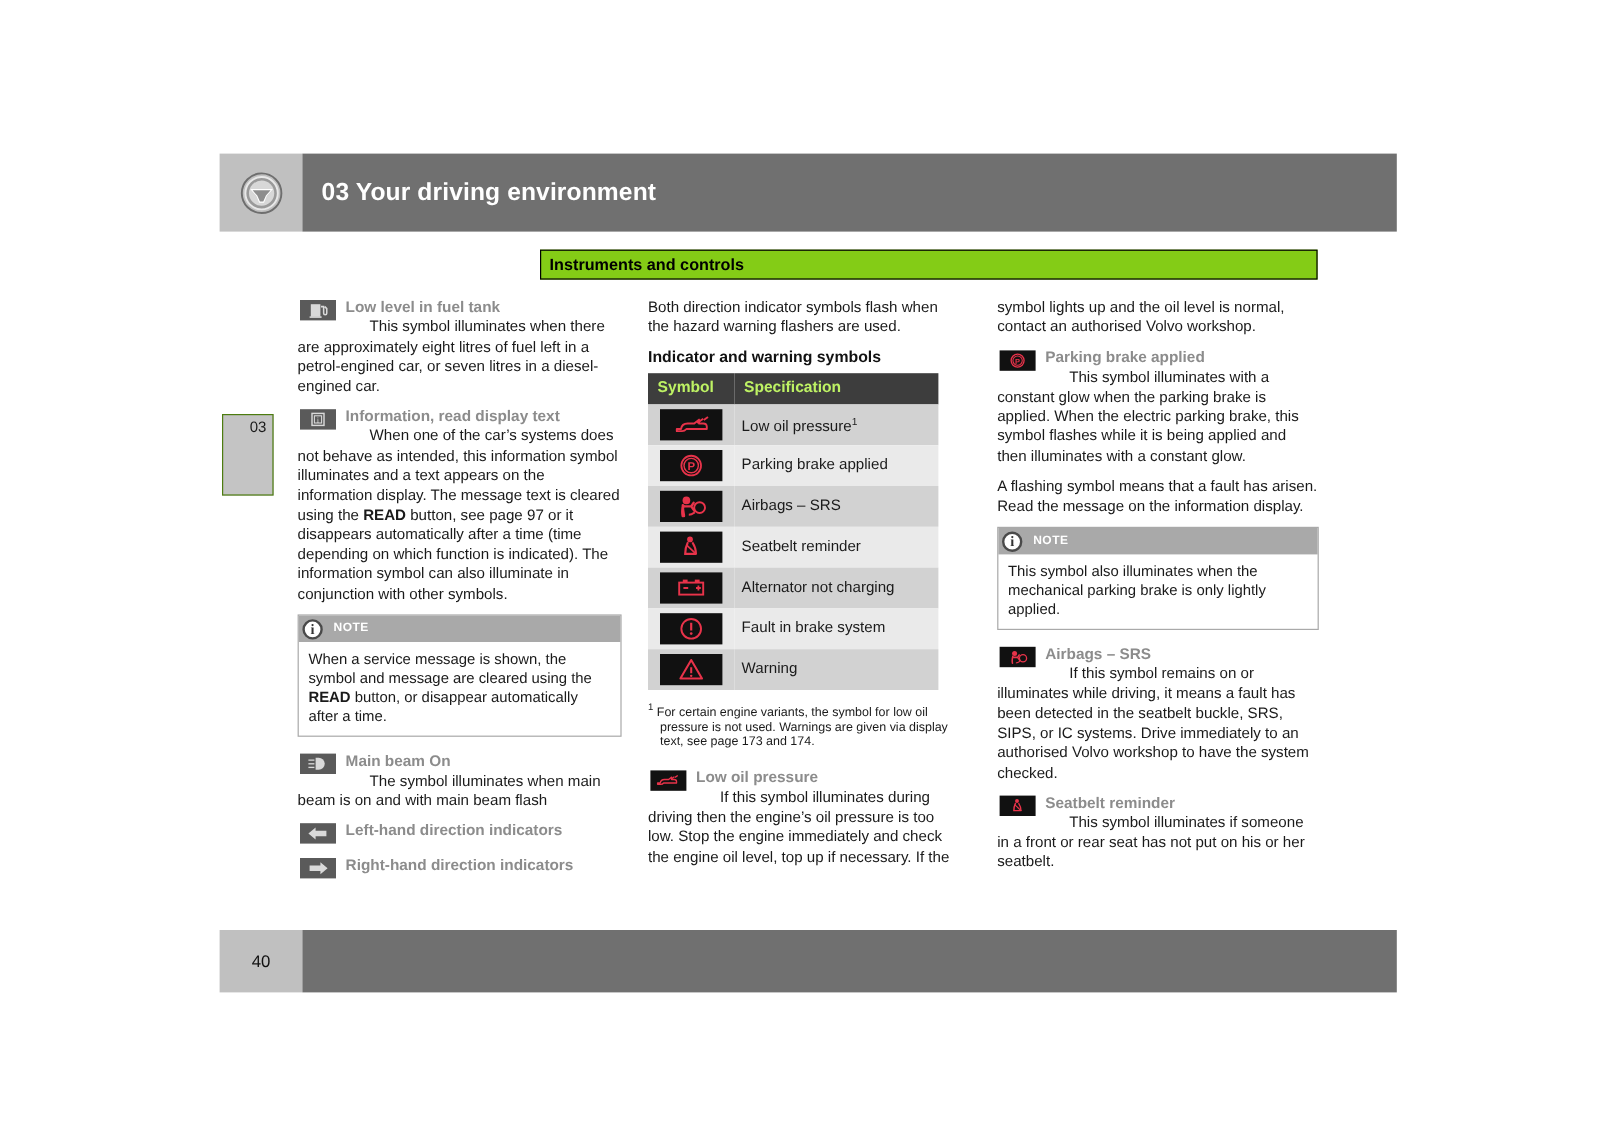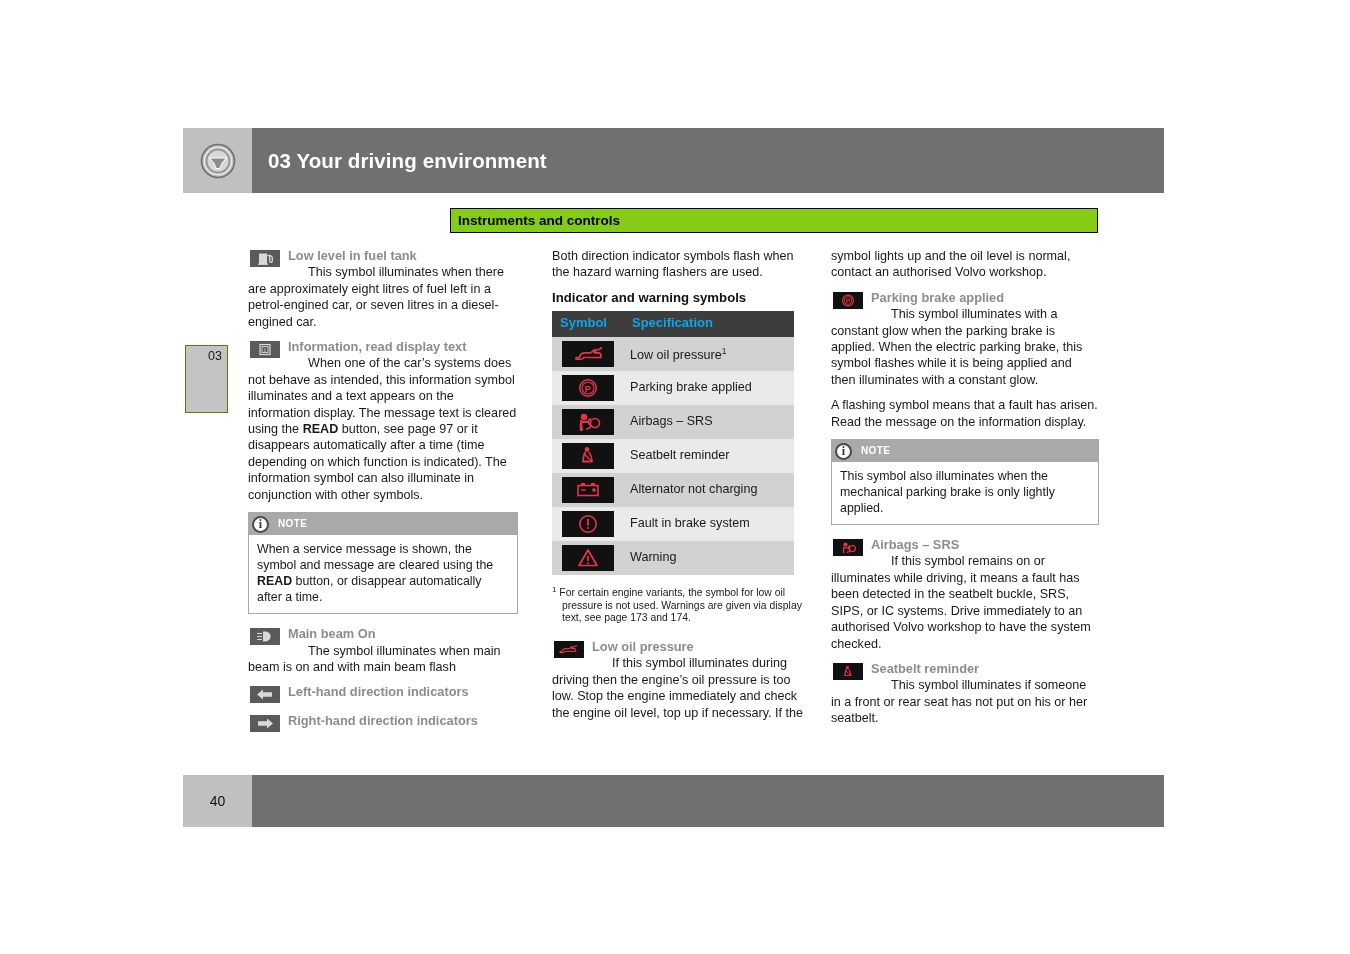--- a/index.html
+++ b/index.html
@@ -87,21 +87,21 @@
   .col {
     position: absolute;
     top: 248px;
     font-size: 12.6px;
     line-height: 16.4px;
     color: #1a1a1a;
     text-align: left;
   }
   .col p { margin: 0 0 9px 0; }
   .col1 { left: 248px; width: 270px; }
-  .col2 { left: 540px; width: 262px; margin-left: 12px; }
+  .col2 { left: 540px; width: 262px; }
   .col3 { left: 831px; width: 268px; }
 
   
   .symblock { margin: 0 0 9px 0; overflow: hidden; }
   .symblock .sym {
     float: left;
     margin: 2px 8px 1px 2px;
   }
   .symblock .sym-head {
     font-weight: bold;
@@ -164,21 +164,21 @@
   
   .tbl-title {
     font-weight: bold; font-size: 13.2px;
     margin: 6px 0 5px 0; color: #111;
   }
   table.symtbl {
     border-collapse: collapse;
     width: 242px;
   }
   table.symtbl th {
-    background: #3d3d3d; color: #0ea5e9;
+    background: #3d3d3d; color: #bef264;
     text-align: left; font-size: 13px; font-weight: bold;
     padding: 4px 8px 5px 8px;
   }
   table.symtbl td {
     font-size: 12.6px; color: #1a1a1a;
     padding: 4px 6px; vertical-align: middle;
   }
   table.symtbl tr.r-odd td { background: #d2d2d2; }
   table.symtbl tr.r-even td { background: #eaeaea; }
   table.symtbl td.cell-sym { width: 72px; padding-left: 10px; }

